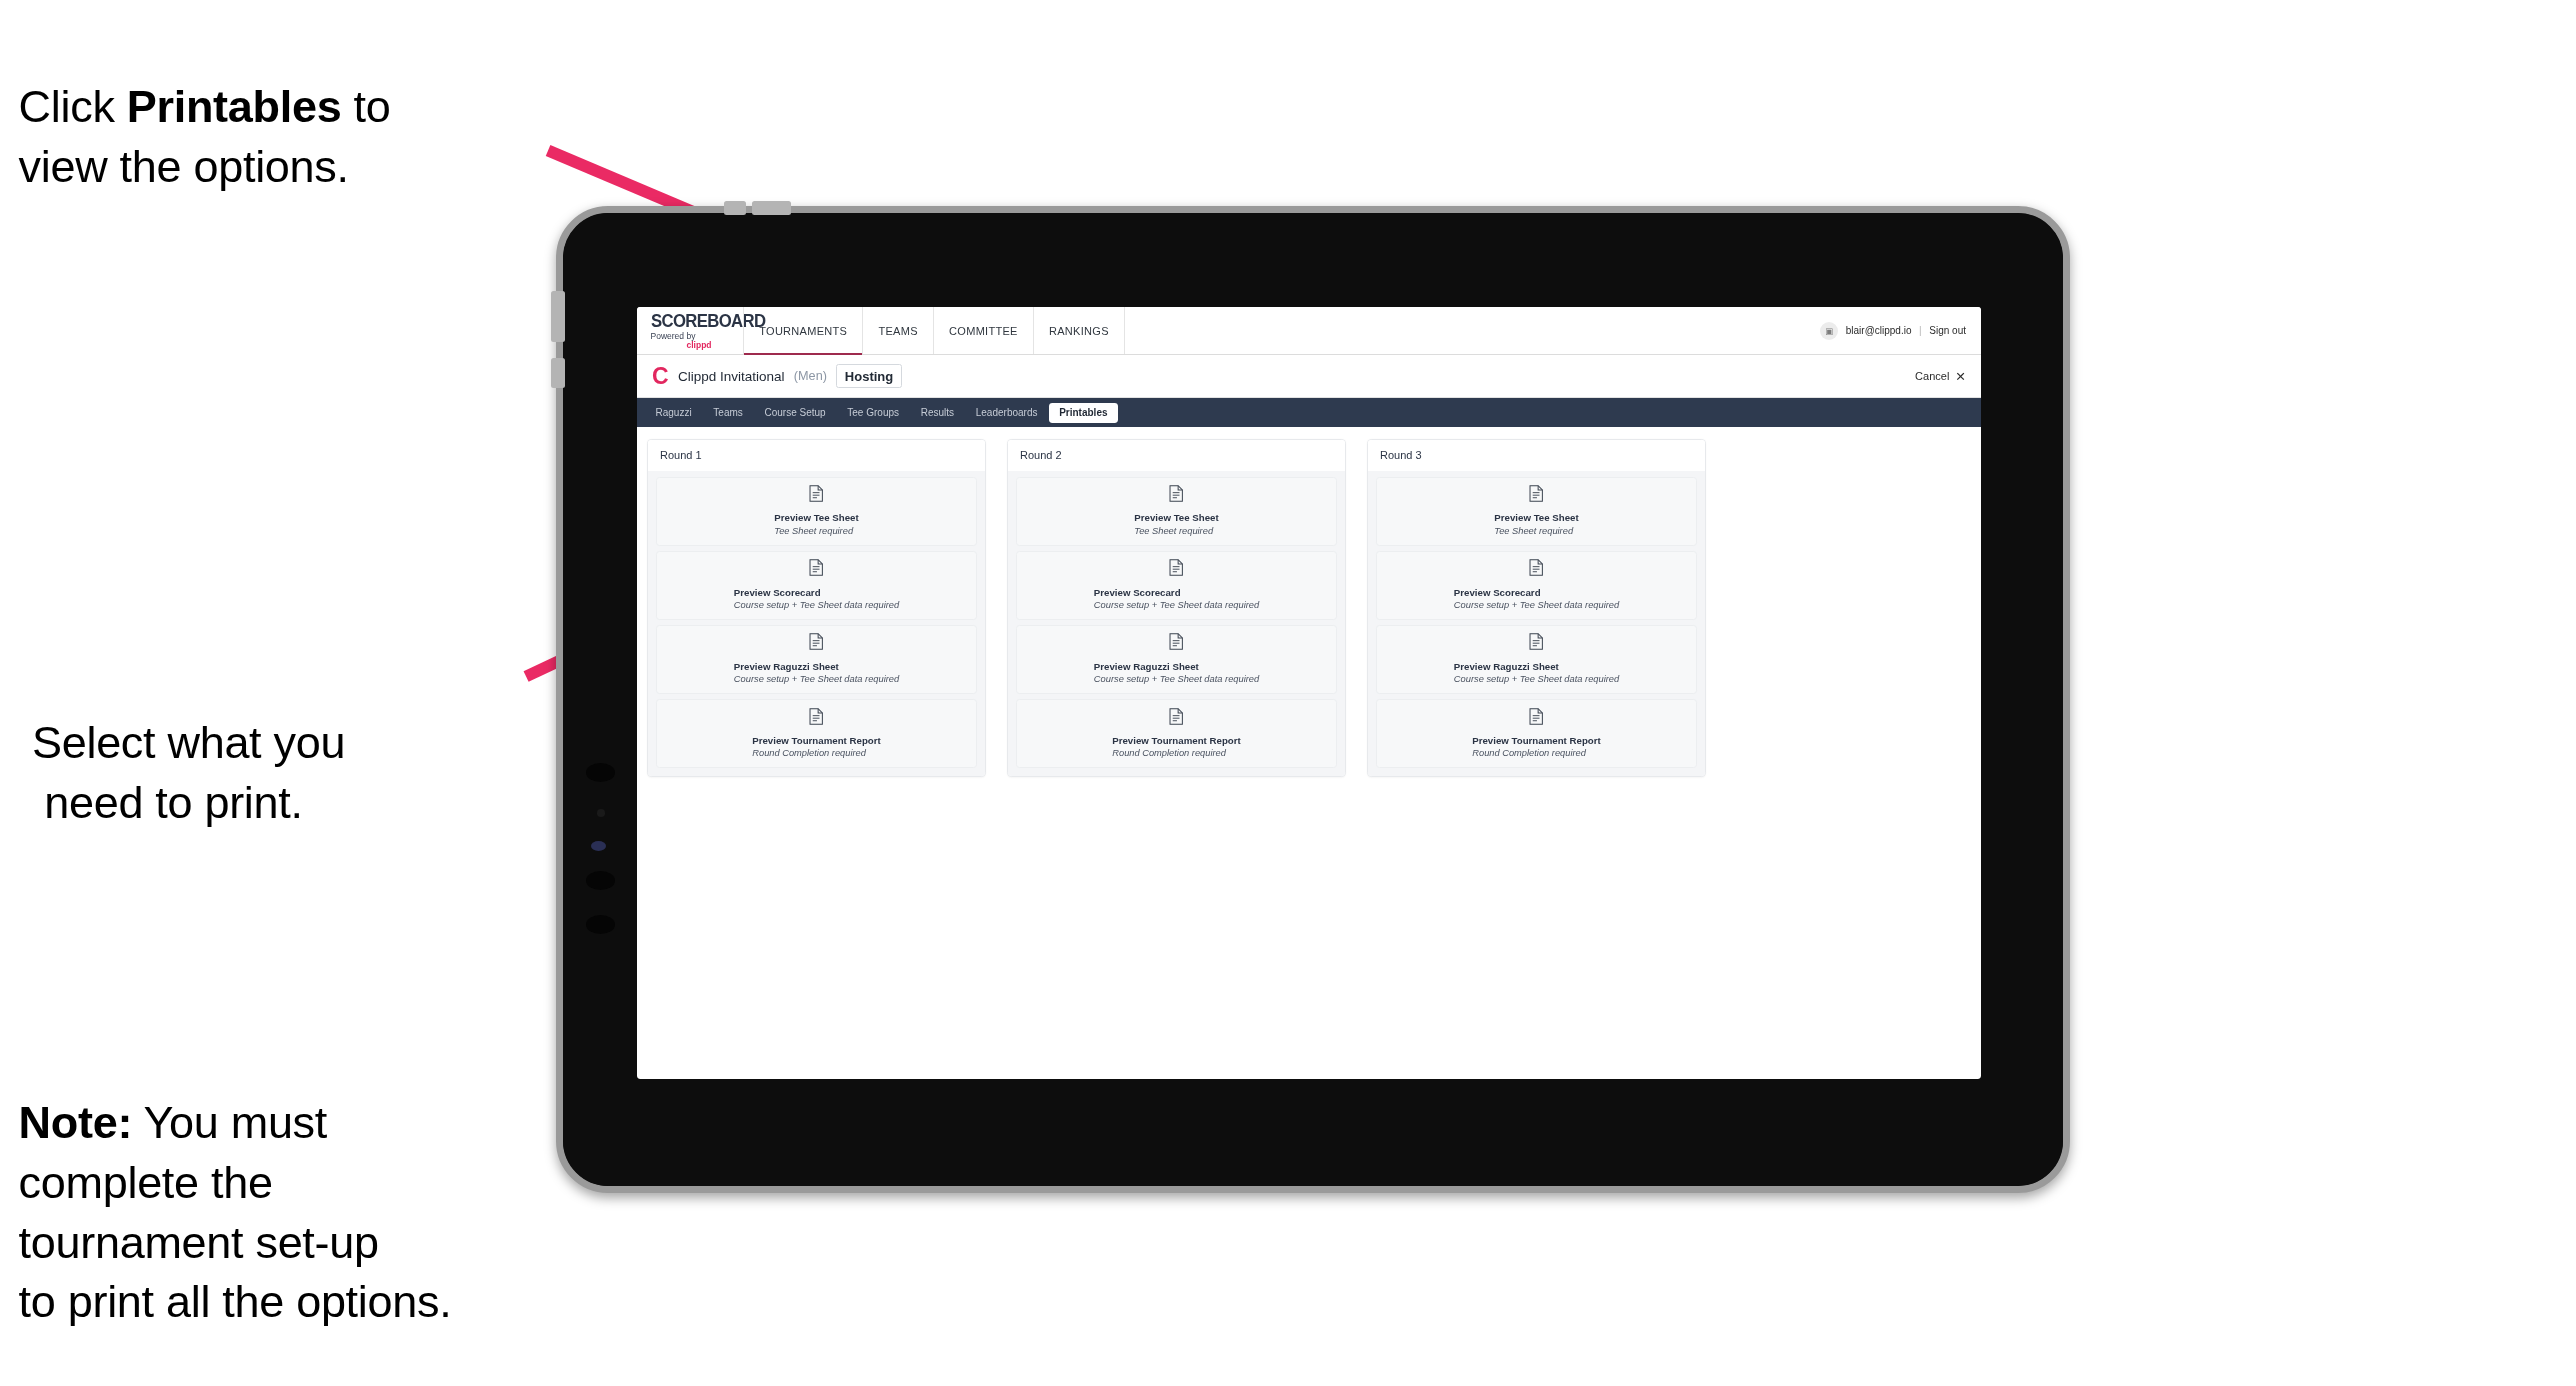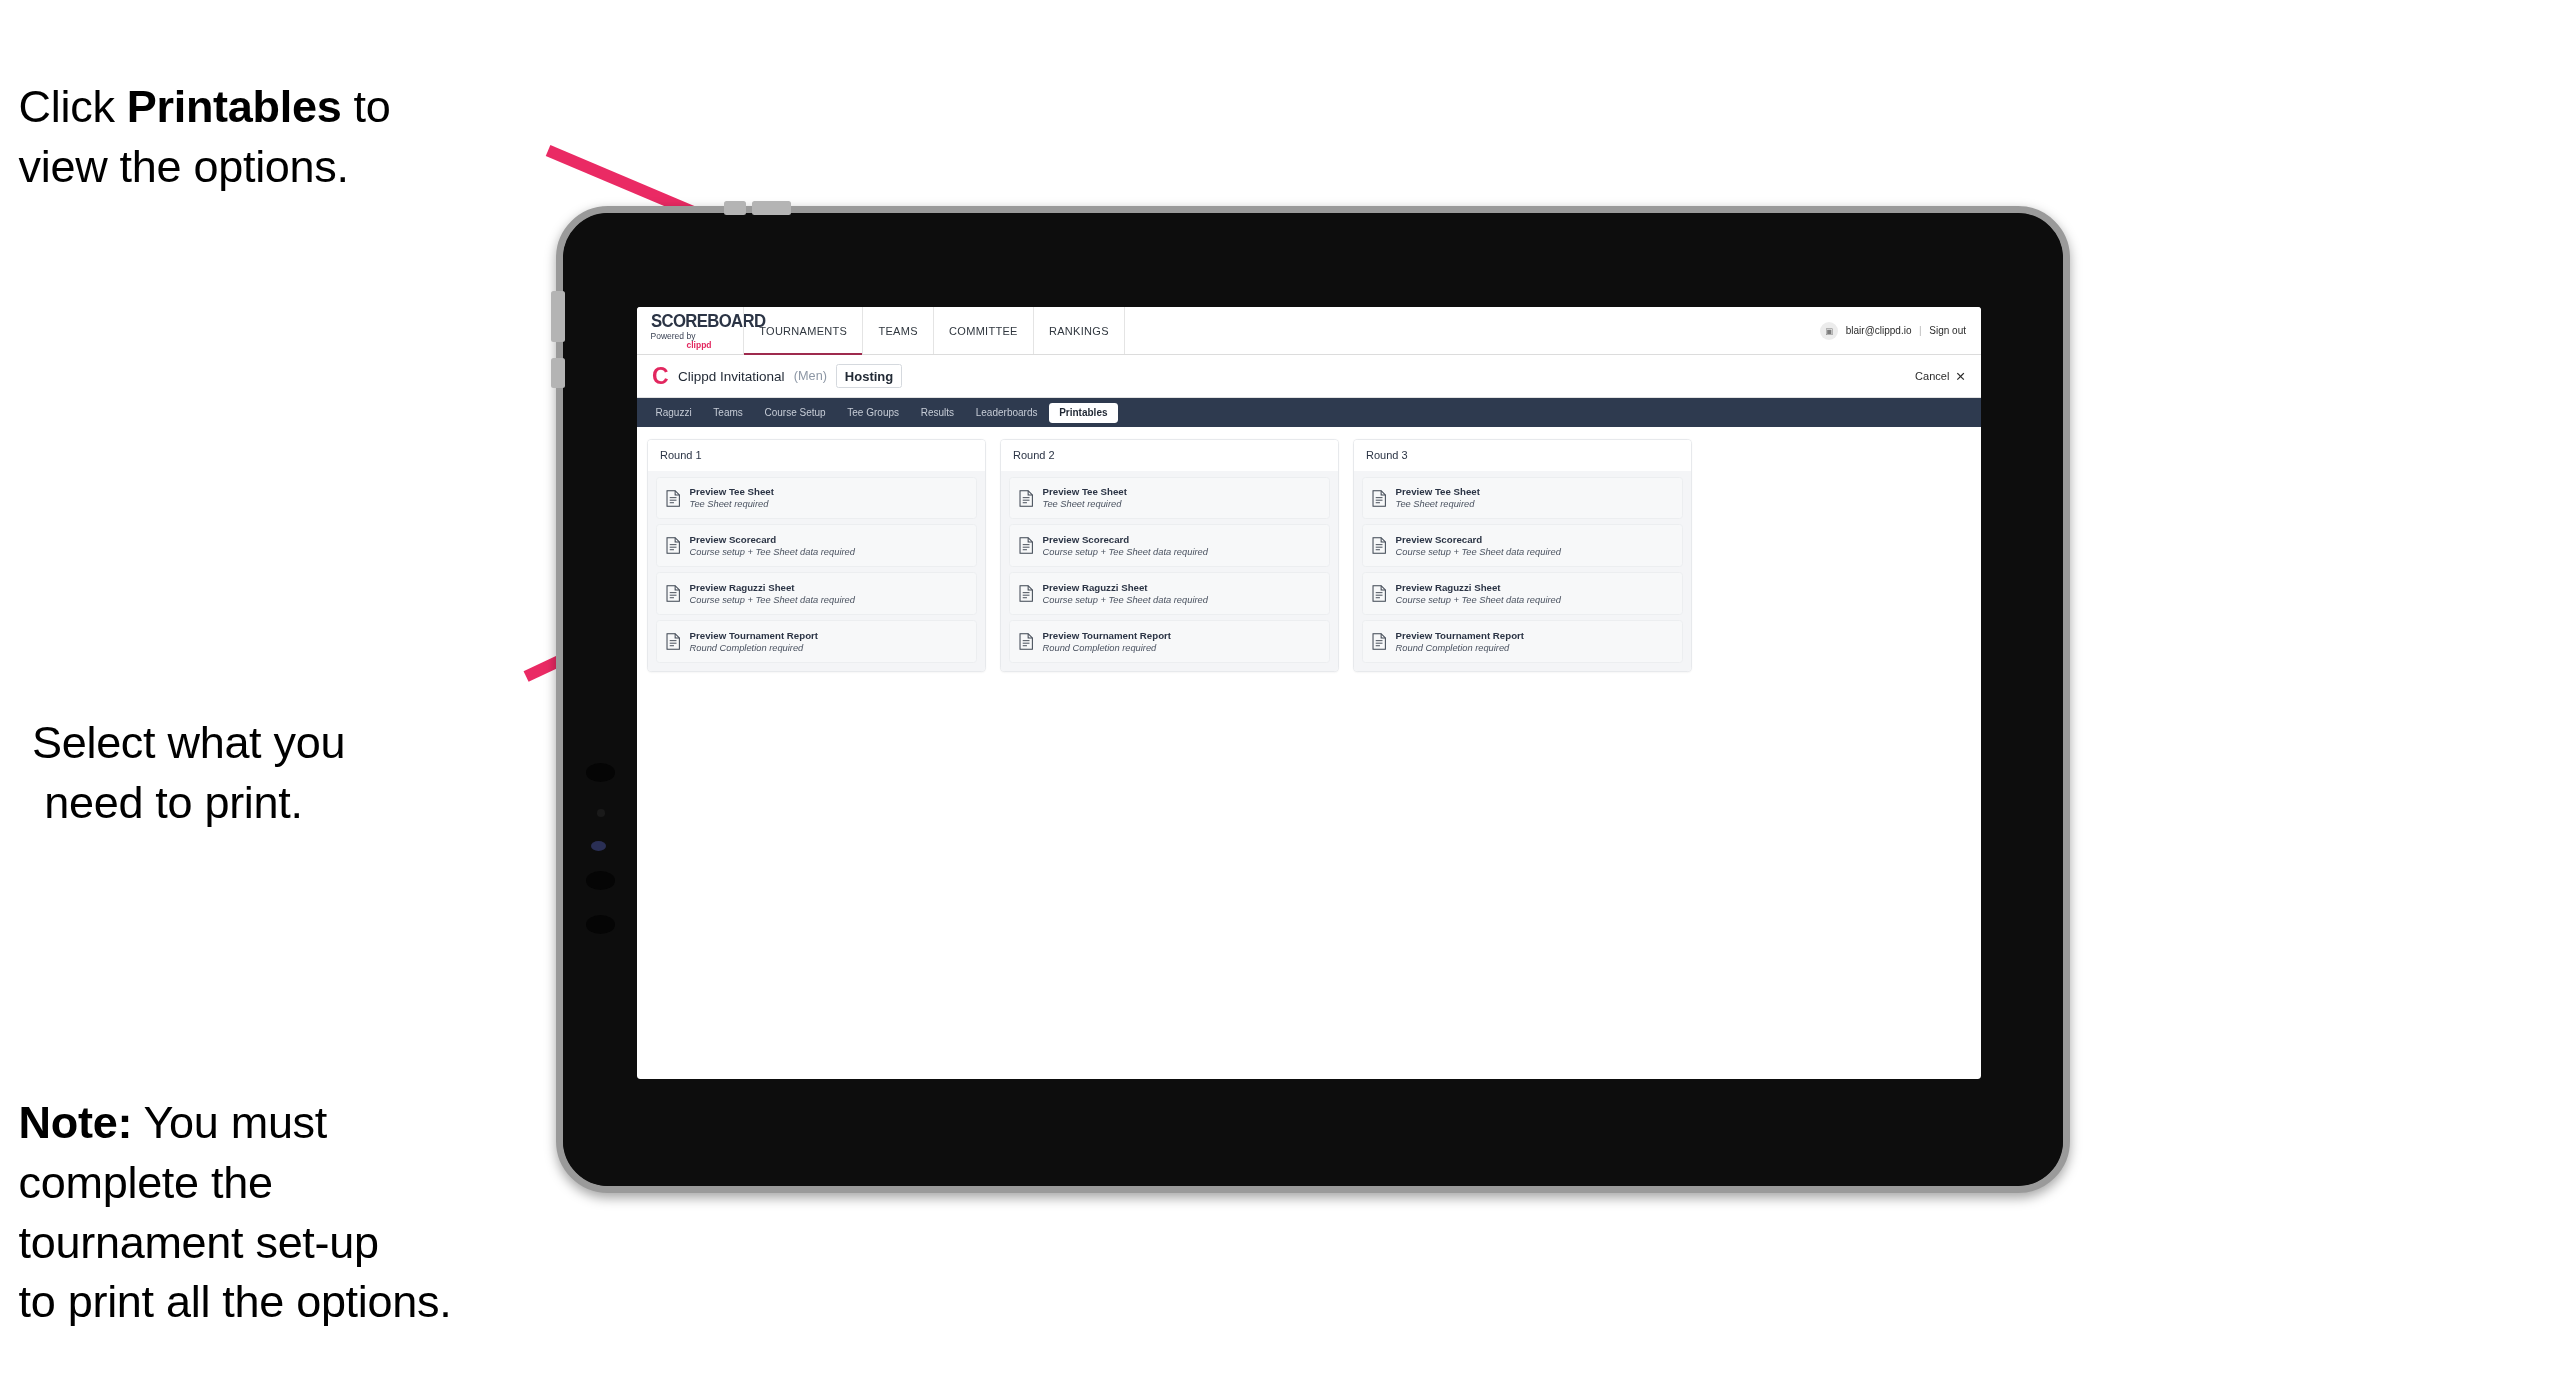--- a/index.html
+++ b/index.html
@@ -226,21 +226,21 @@
     background: #ffffff;
     color: #1f2733;
     font-weight: bold;
   }
 
   
   #content {
     background: #ffffff;
     padding: 12px 10px;
     display: flex;
-    gap: 14px;
+    gap: 21px;
   }
   .round-card {
     width: 337px;
     background: #ffffff;
     border: 0.8px solid #e7e9ec;
     border-radius: 4.2px;
     overflow: hidden;
     box-shadow: 0 0.8px 1.7px rgba(0,0,0,0.04);
   }
   .round-head {
@@ -256,20 +256,21 @@
   .print-item {
     display: flex;
     align-items: center;
     gap: 9.3px;
     background: #f7f8f9;
     border: 0.8px solid #eceef0;
     border-radius: 3.4px;
     padding: 7.6px 9.3px;
     margin-bottom: 5px;
     cursor: pointer;
+    flex-direction: column;
   }
   .print-item:last-child { margin-bottom: 0; }
   .doc-icon { flex: 0 0 auto; width: 14.4px; height: 17px; display:block; }
   .pi-title {
     font-size: 9.7px;
     font-weight: bold;
     color: #2b3445;
     line-height: 1.35;
   }
   .pi-sub {

